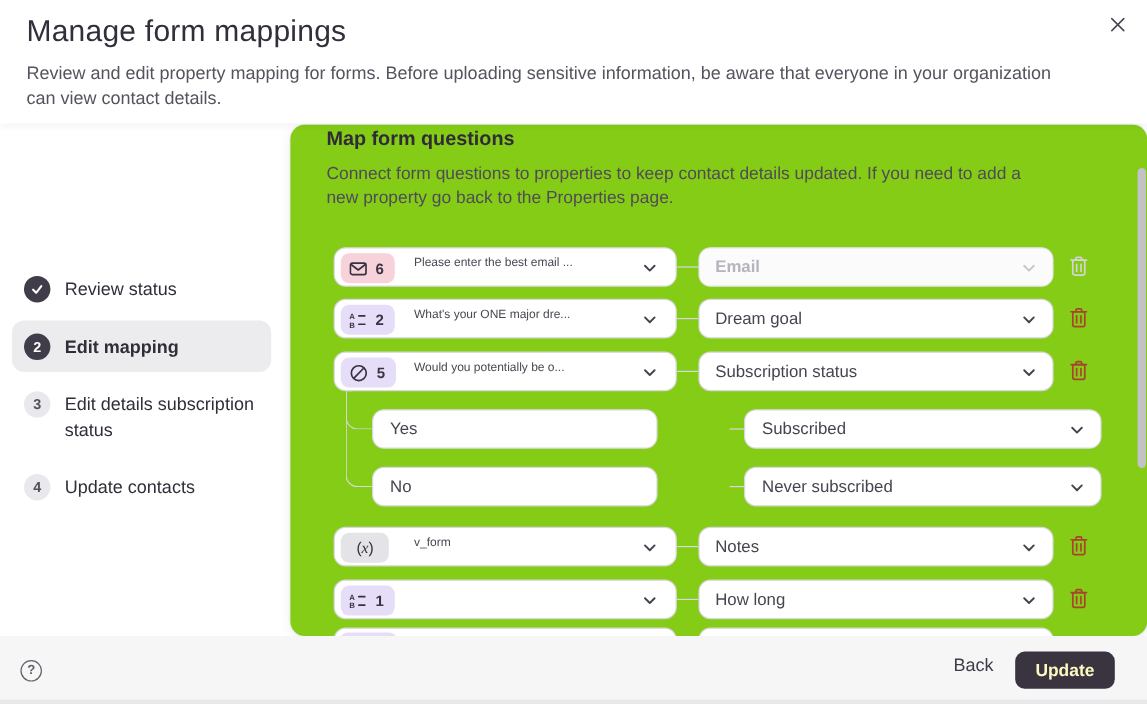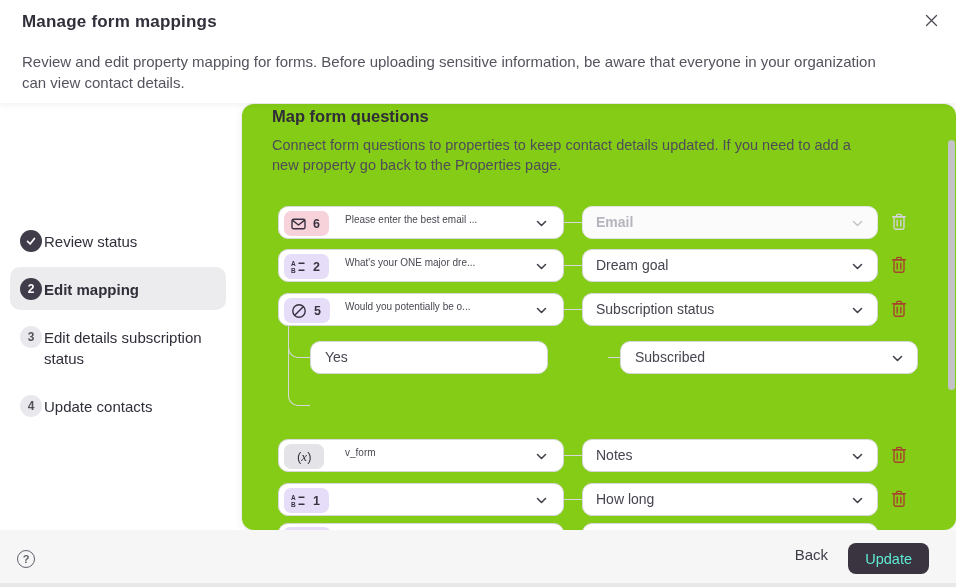--- a/index.html
+++ b/index.html
@@ -9,27 +9,27 @@
     background:#ffffff;
     color:#35323e;
     position:relative;
     overflow:hidden;
   }
   .page { position:absolute; inset:0; background:#fff; }
 
   
   .hdr { position:absolute; left:0; top:0; width:956px; height:103px; background:#fff; z-index:5;
          box-shadow:0 2px 6px rgba(40,38,50,0.06); }
-  .hdr-title { position:absolute; left:22px; top:12px; font-size:17px; font-weight:700; color:#322f3b; letter-spacing:.2px; }
+  .hdr-title { position:absolute; left:22px; top:12px; font-size:25px; font-weight:400; color:#322f3b; letter-spacing:.2px; }
   .hdr-desc { position:absolute; left:22px; top:51px; width:868px; font-size:15px; line-height:21px; color:#56535e; }
   .close-btn { position:absolute; right:14px; top:11px; width:22px; height:22px; background:none; border:none; cursor:pointer; color:#4c4956; }
 
   
   .steps { position:absolute; left:0; top:103px; width:242px; bottom:57px; background:#fff; }
-  .step { position:absolute; display:flex; align-items:flex-start; gap:2px; left:20px; }
+  .step { position:absolute; display:flex; align-items:flex-start; gap:12px; left:20px; }
   .step-circle { width:22px; height:22px; min-width:22px; border-radius:50%; display:flex; align-items:center; justify-content:center;
                  font-size:12px; font-weight:700; }
   .circle-dark { background:#413c49; color:#fff; }
   .circle-light { background:#e9e8ec; color:#54515b; font-weight:600; }
   .step-label { font-size:15px; line-height:21px; color:#312e3a; font-weight:500; padding-top:1px; width:172px; }
   .step.active .step-label { font-weight:700; }
   .active-pill { position:absolute; left:10px; top:164px; width:216px; height:43px; border-radius:10px; background:#ececee; }
 
   
   .panel { position:absolute; left:242px; top:104px; width:714px; height:426px; background:#84cc16;
@@ -84,21 +84,21 @@
   
   .scroll-thumb { position:absolute; left:948px; top:140px; width:7px; height:250px; border-radius:4px; background:#c3c2c7; z-index:9; }
 
   
   .footer { position:absolute; left:0; top:530px; width:956px; height:53px; background:#f6f6f7; z-index:6; }
   .footer-strip { position:absolute; left:0; top:583px; width:956px; height:4px; background:#e8e8ea; z-index:6; }
   .help-btn { position:absolute; left:17px; top:20px; width:18px; height:18px; border-radius:50%; border:1.6px solid #63606b;
               background:none; color:#63606b; font-size:11px; font-weight:700; line-height:14px; text-align:center; cursor:pointer; padding:0; }
   .back-btn { position:absolute; right:128px; top:16px; font-size:15px; color:#3f3c48; background:none; border:none; cursor:pointer; font-weight:500; }
   .update-btn { position:absolute; right:27px; top:13px; height:31px; padding:0 17px; border:none; border-radius:8px;
-                background:#3a3340; color:#5eead4; font-size:14.5px; font-weight:400; cursor:pointer; font-family:"Liberation Sans", sans-serif; }
+                background:#3a3340; color:#fef9c3; font-size:14.5px; font-weight:700; cursor:pointer; font-family:"Liberation Sans", sans-serif; }
 
   .icon-stroke { stroke:#363240; fill:none; stroke-width:1.4; stroke-linecap:round; stroke-linejoin:round; }
 </style>
 </head>
 <body>
 
 <div class="page">
 
   <div class="hdr">
     <div class="hdr-title">Manage form mappings</div>
@@ -252,20 +252,32 @@
       </div>
       <div class="sub-conn"></div>
       <div class="s-box">
         <span class="a-text">Subscribed</span>
         <svg class="chev" width="11" height="7" viewBox="0 0 11 7">
             <polyline points="1.5,1.5 5.5,5.5 9.5,1.5"></polyline>
           </svg>
       </div>
     </div>
 
+    <div class="map-row" style="top:285px;">
+      <div class="a-box">
+        <span class="a-text">No</span>
+      </div>
+      <div class="sub-conn"></div>
+      <div class="s-box">
+        <span class="a-text">Never subscribed</span>
+        <svg class="chev" width="11" height="7" viewBox="0 0 11 7">
+            <polyline points="1.5,1.5 5.5,5.5 9.5,1.5"></polyline>
+          </svg>
+      </div>
+    </div>
 
     <div class="map-row" style="top:335px;">
       <div class="q-box">
         <span class="badge badge-gray">
           <span class="var-glyph">(<i>x</i>)</span>
         </span>
         <span class="q-text">v_form</span>
         <svg class="chev" width="11" height="7" viewBox="0 0 11 7">
             <polyline points="1.5,1.5 5.5,5.5 9.5,1.5"></polyline>
           </svg>

